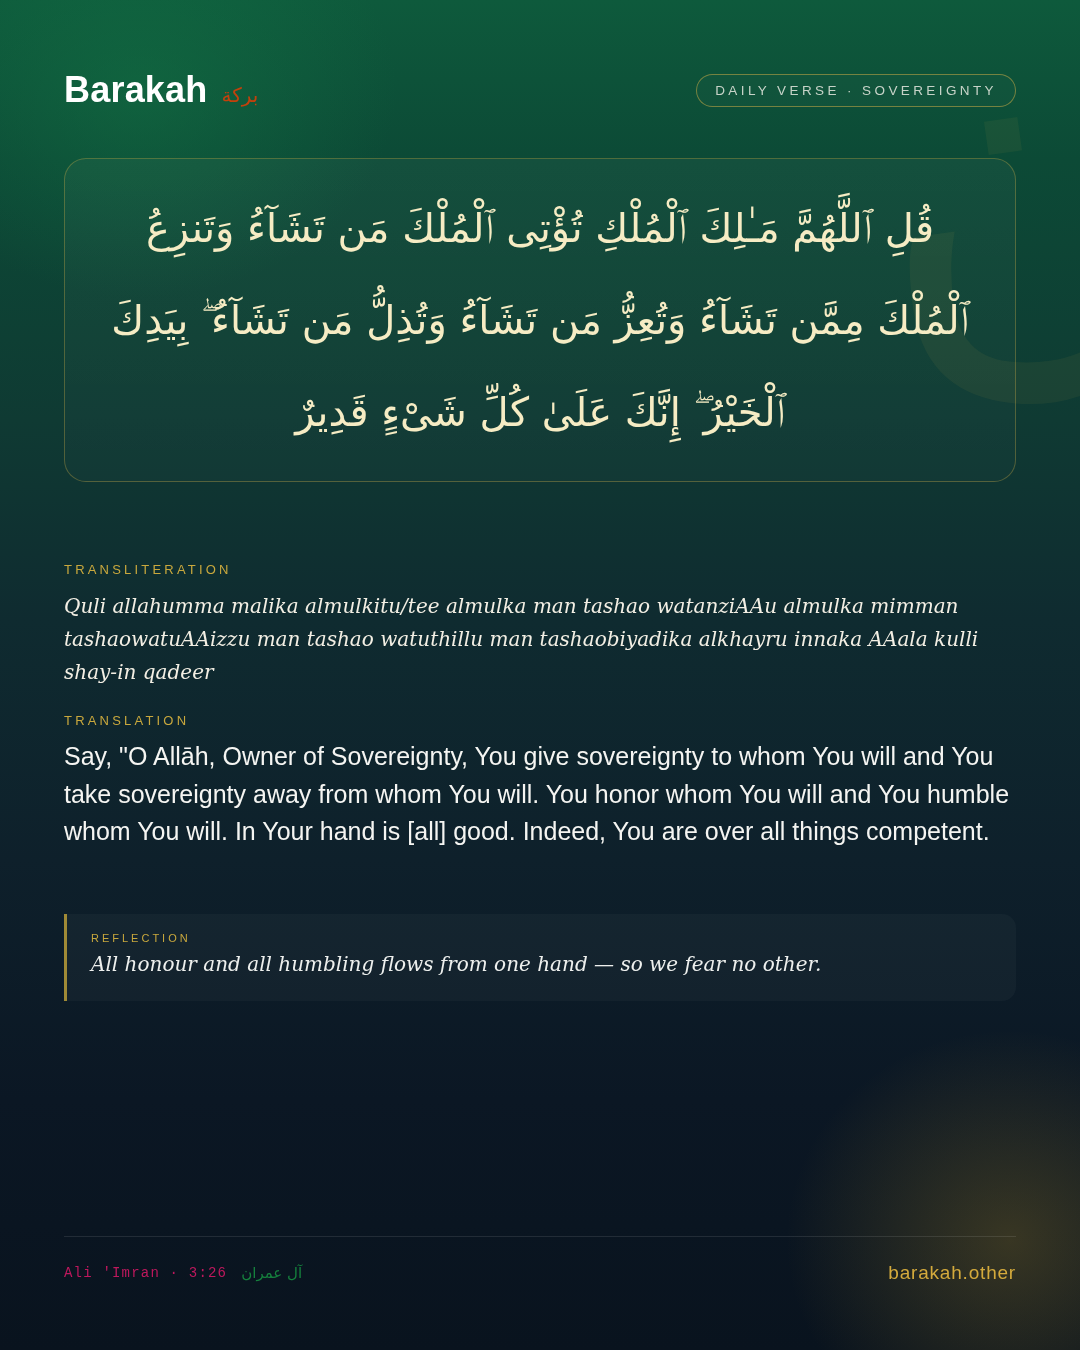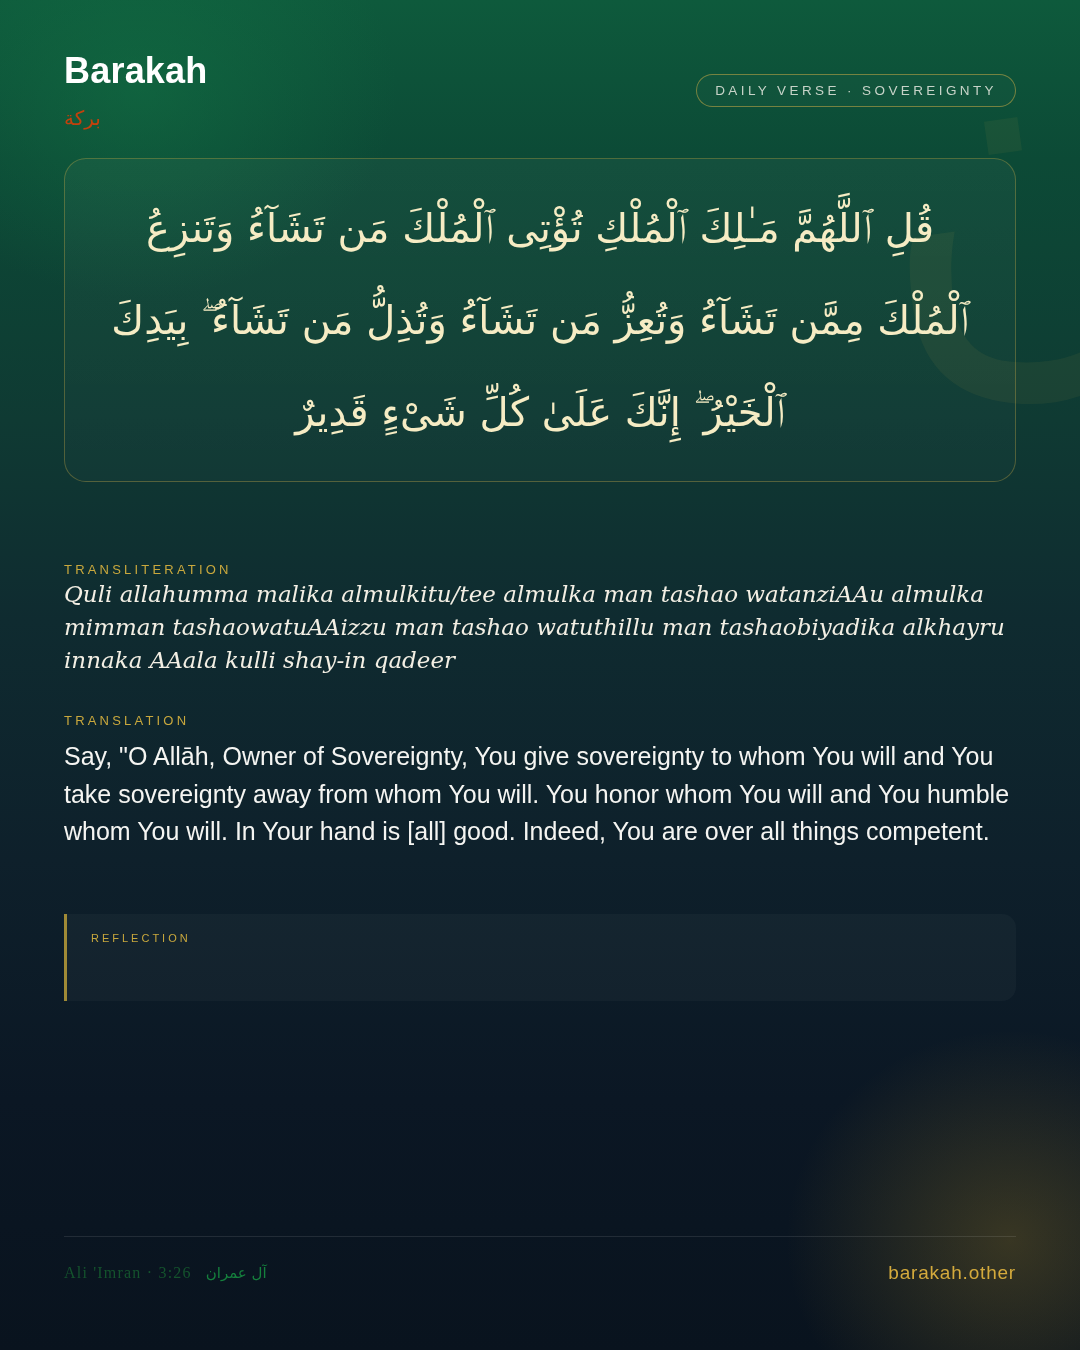--- a/index.html
+++ b/index.html
@@ -24,21 +24,21 @@
       color: rgba(200,170,70,0.07);
       pointer-events: none;
       transform: rotate(-8deg);
     }
 
     
     .header {
       position: absolute; left: 64px; right: 64px; top: 60px; height: 60px;
       display: flex; align-items: center; justify-content: space-between;
     }
-    .brand { display: flex; align-items: baseline; gap: 14px; flex-direction: column; }
+    .brand { display: flex; align-items: baseline; gap: 14px; }
     .brand-name {
       font-family: "Liberation Sans", sans-serif;
       font-weight: 700; font-size: 36px; color: #ffffff; letter-spacing: 0.2px;
     }
     .brand-arabic {
       font-family: "DejaVu Sans", sans-serif;
       font-size: 20px; color: #c2410c;
     }
     .pill {
       border: 1px solid rgba(200,170,70,0.55);
@@ -69,24 +69,24 @@
     
     .section-label {
       font-family: "Liberation Sans", sans-serif;
       font-size: 13px; letter-spacing: 3.2px;
       color: #c9a83d; font-weight: 500;
     }
     .translit {
       position: absolute; left: 64px; top: 562px; width: 952px;
     }
     .translit-text {
-      margin-top: 1px;
+      margin-top: 13px;
       font-family: "DejaVu Serif", "Liberation Serif", serif;
       font-style: italic;
-      font-size: 23px; line-height: 33px;
+      font-size: 20px; line-height: 33px;
       color: #f3efe4;
     }
     .translation {
       position: absolute; left: 64px; top: 713px; width: 952px;
     }
     .translation-text {
       margin-top: 10px;
       font-family: "Liberation Sans", sans-serif;
       font-size: 25px; line-height: 37.5px;
       color: #f5f5f2;
@@ -112,22 +112,22 @@
     .footer-divider {
       position: absolute; left: 64px; right: 64px; top: 1236px; height: 1px;
       background: rgba(255,255,255,0.10);
     }
     .footer {
       position: absolute; left: 64px; right: 64px; top: 1258px; height: 30px;
       display: flex; align-items: center; justify-content: space-between;
     }
     .ref { display: flex; align-items: center; gap: 14px; }
     .ref-text {
-      font-family: Liberation Serif, serif;
-      font-size: 16px; letter-spacing: 1.2px; color: #14532d;
+      font-family: Liberation Mono, monospace;
+      font-size: 14px; letter-spacing: 1.2px; color: #be185d;
     }
     .ref-arabic {
       font-family: "DejaVu Sans", sans-serif;
       font-size: 15px; color: #15803d;
     }
     .site-link {
       font-family: "Liberation Sans", sans-serif;
       font-size: 19px; letter-spacing: 0.8px; color: #d4aa3c;
       text-decoration: none;
     }
@@ -155,20 +155,21 @@
   <p class="translit-text">Quli allahumma malika almulkitu/tee almulka man tashao watanziAAu almulka mimman tashaowatuAAizzu man tashao watuthillu man tashaobiyadika alkhayru innaka AAala kulli shay-in qadeer</p>
 </section>
 
 <section class="translation">
   <div class="section-label">TRANSLATION</div>
   <p class="translation-text">Say, "O Allāh, Owner of Sovereignty, You give sovereignty to whom You will and You take sovereignty away from whom You will. You honor whom You will and You humble whom You will. In Your hand is [all] good. Indeed, You are over all things competent.</p>
 </section>
 
 <section class="reflection">
   <div class="section-label">REFLECTION</div>
+  <p class="reflection-text">All honour and all humbling flows from one hand — so we fear no other.</p>
 </section>
 
 <div class="footer-divider"></div>
 <footer class="footer">
   <div class="ref">
     <span class="ref-text">Ali 'Imran · 3:26</span>
     <span class="ref-arabic">آل عمران</span>
   </div>
   <a class="site-link">barakah.other</a>
 </footer>

